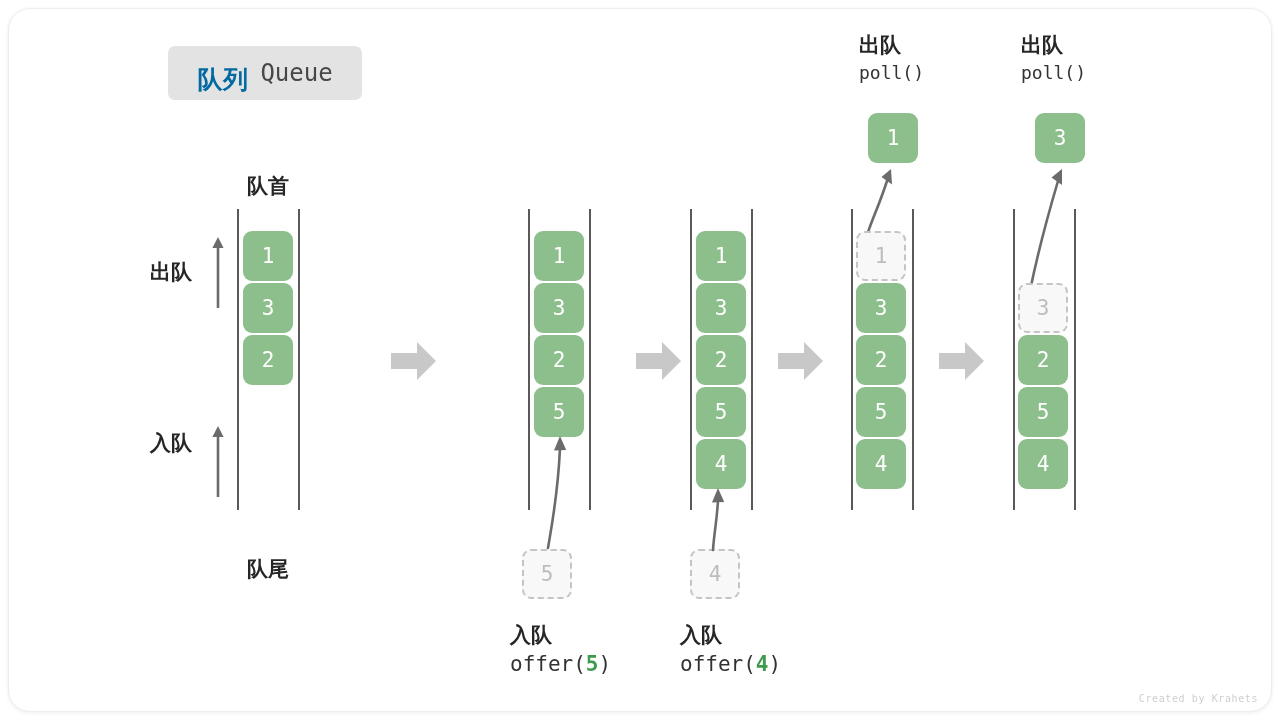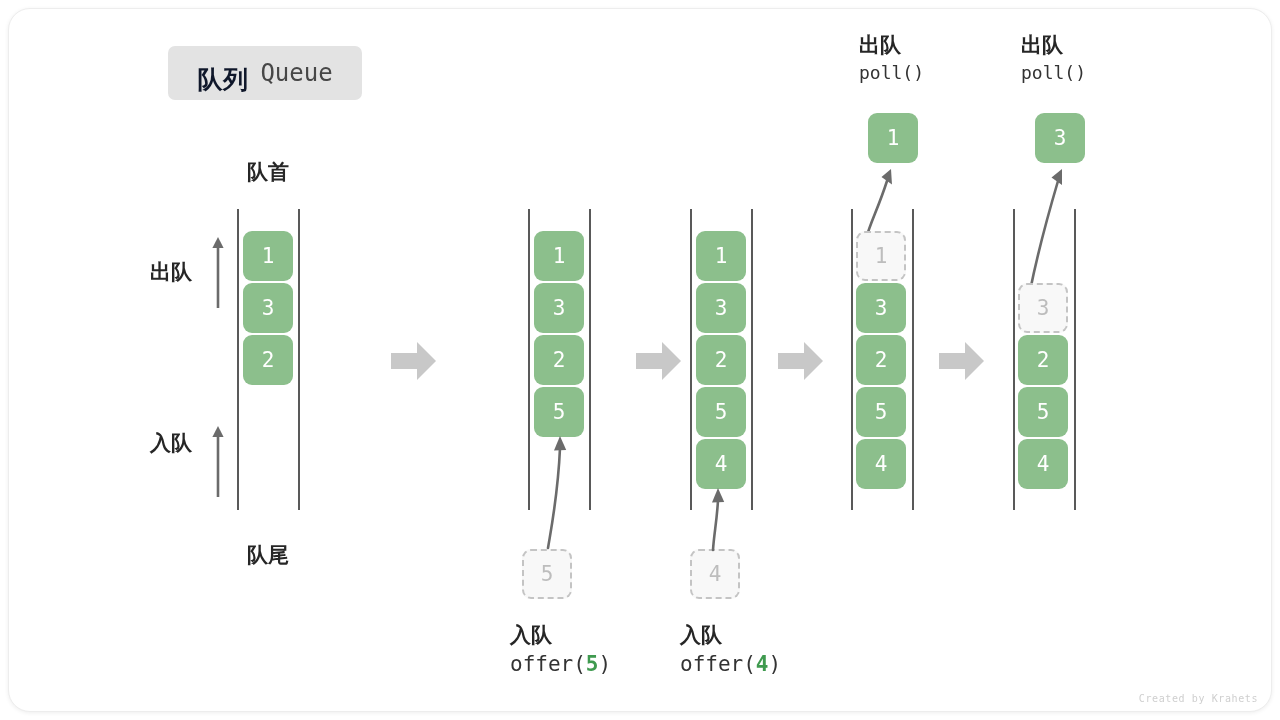--- a/index.html
+++ b/index.html
@@ -29,33 +29,34 @@
   
   #title-badge {
     left: 168px; top: 46px;
     width: 194px; height: 54px;
     background: #e3e3e3;
     border-radius: 7px;
     display: flex; align-items: center; justify-content: center;
     gap: 12px;
   }
   #title-badge .cn {
-    font-size: 25px; font-weight: 700; color: #0f172a;
+    font-size: 25px; font-weight: 700; color: #0369a1;
     letter-spacing: 0.5px;
     margin-top: 12px;
   }
   #title-badge .en {
     font-family: "DejaVu Sans Mono", "Liberation Mono", monospace;
     font-size: 24px; color: #474747; font-weight: 400;
   }
 
   
   .hdr-label {
     font-size: 21px; font-weight: 700; color: #262626;
     white-space: nowrap;
+    margin-top: 14px;
   }
   #head-label { left: 237px; top: 158px; width: 62px; text-align: center; }
   #tail-label { left: 237px; top: 541px; width: 62px; text-align: center; }
 
   
   .side-label {
     font-size: 21px; font-weight: 700; color: #262626;
     white-space: nowrap; text-align: right;
   }
   #deq-label { left: 120px; top: 258px; width: 72px; }

